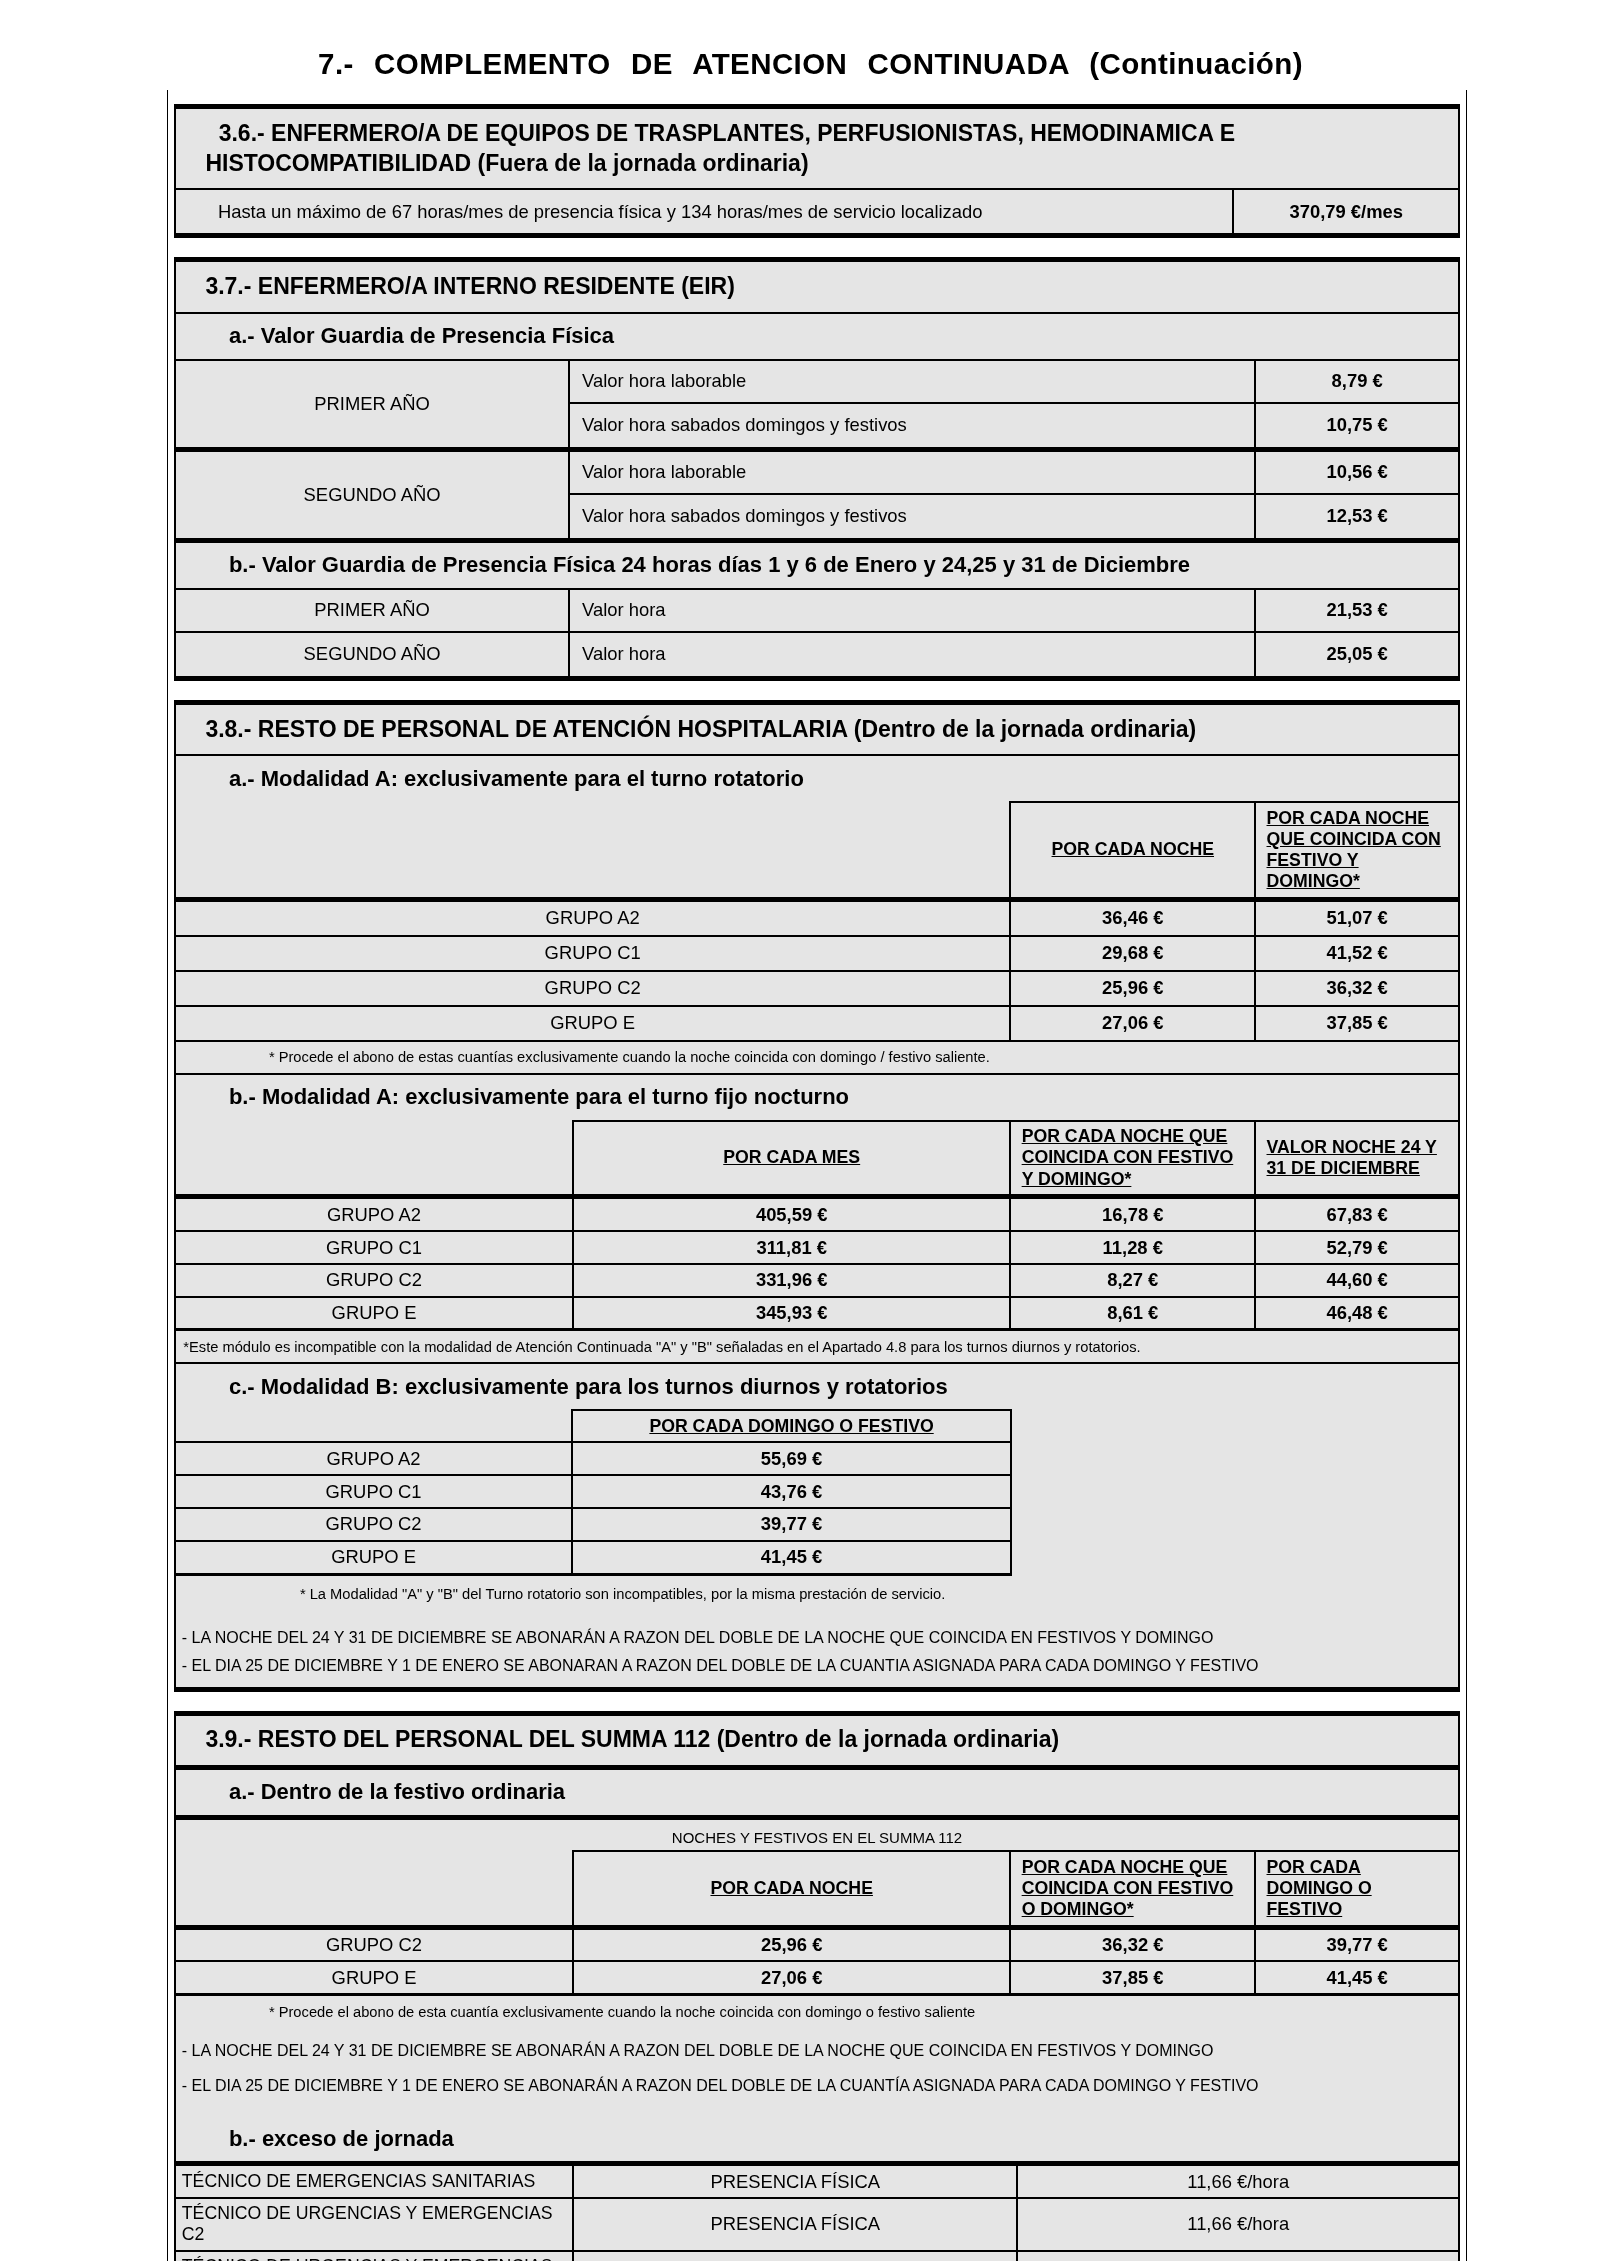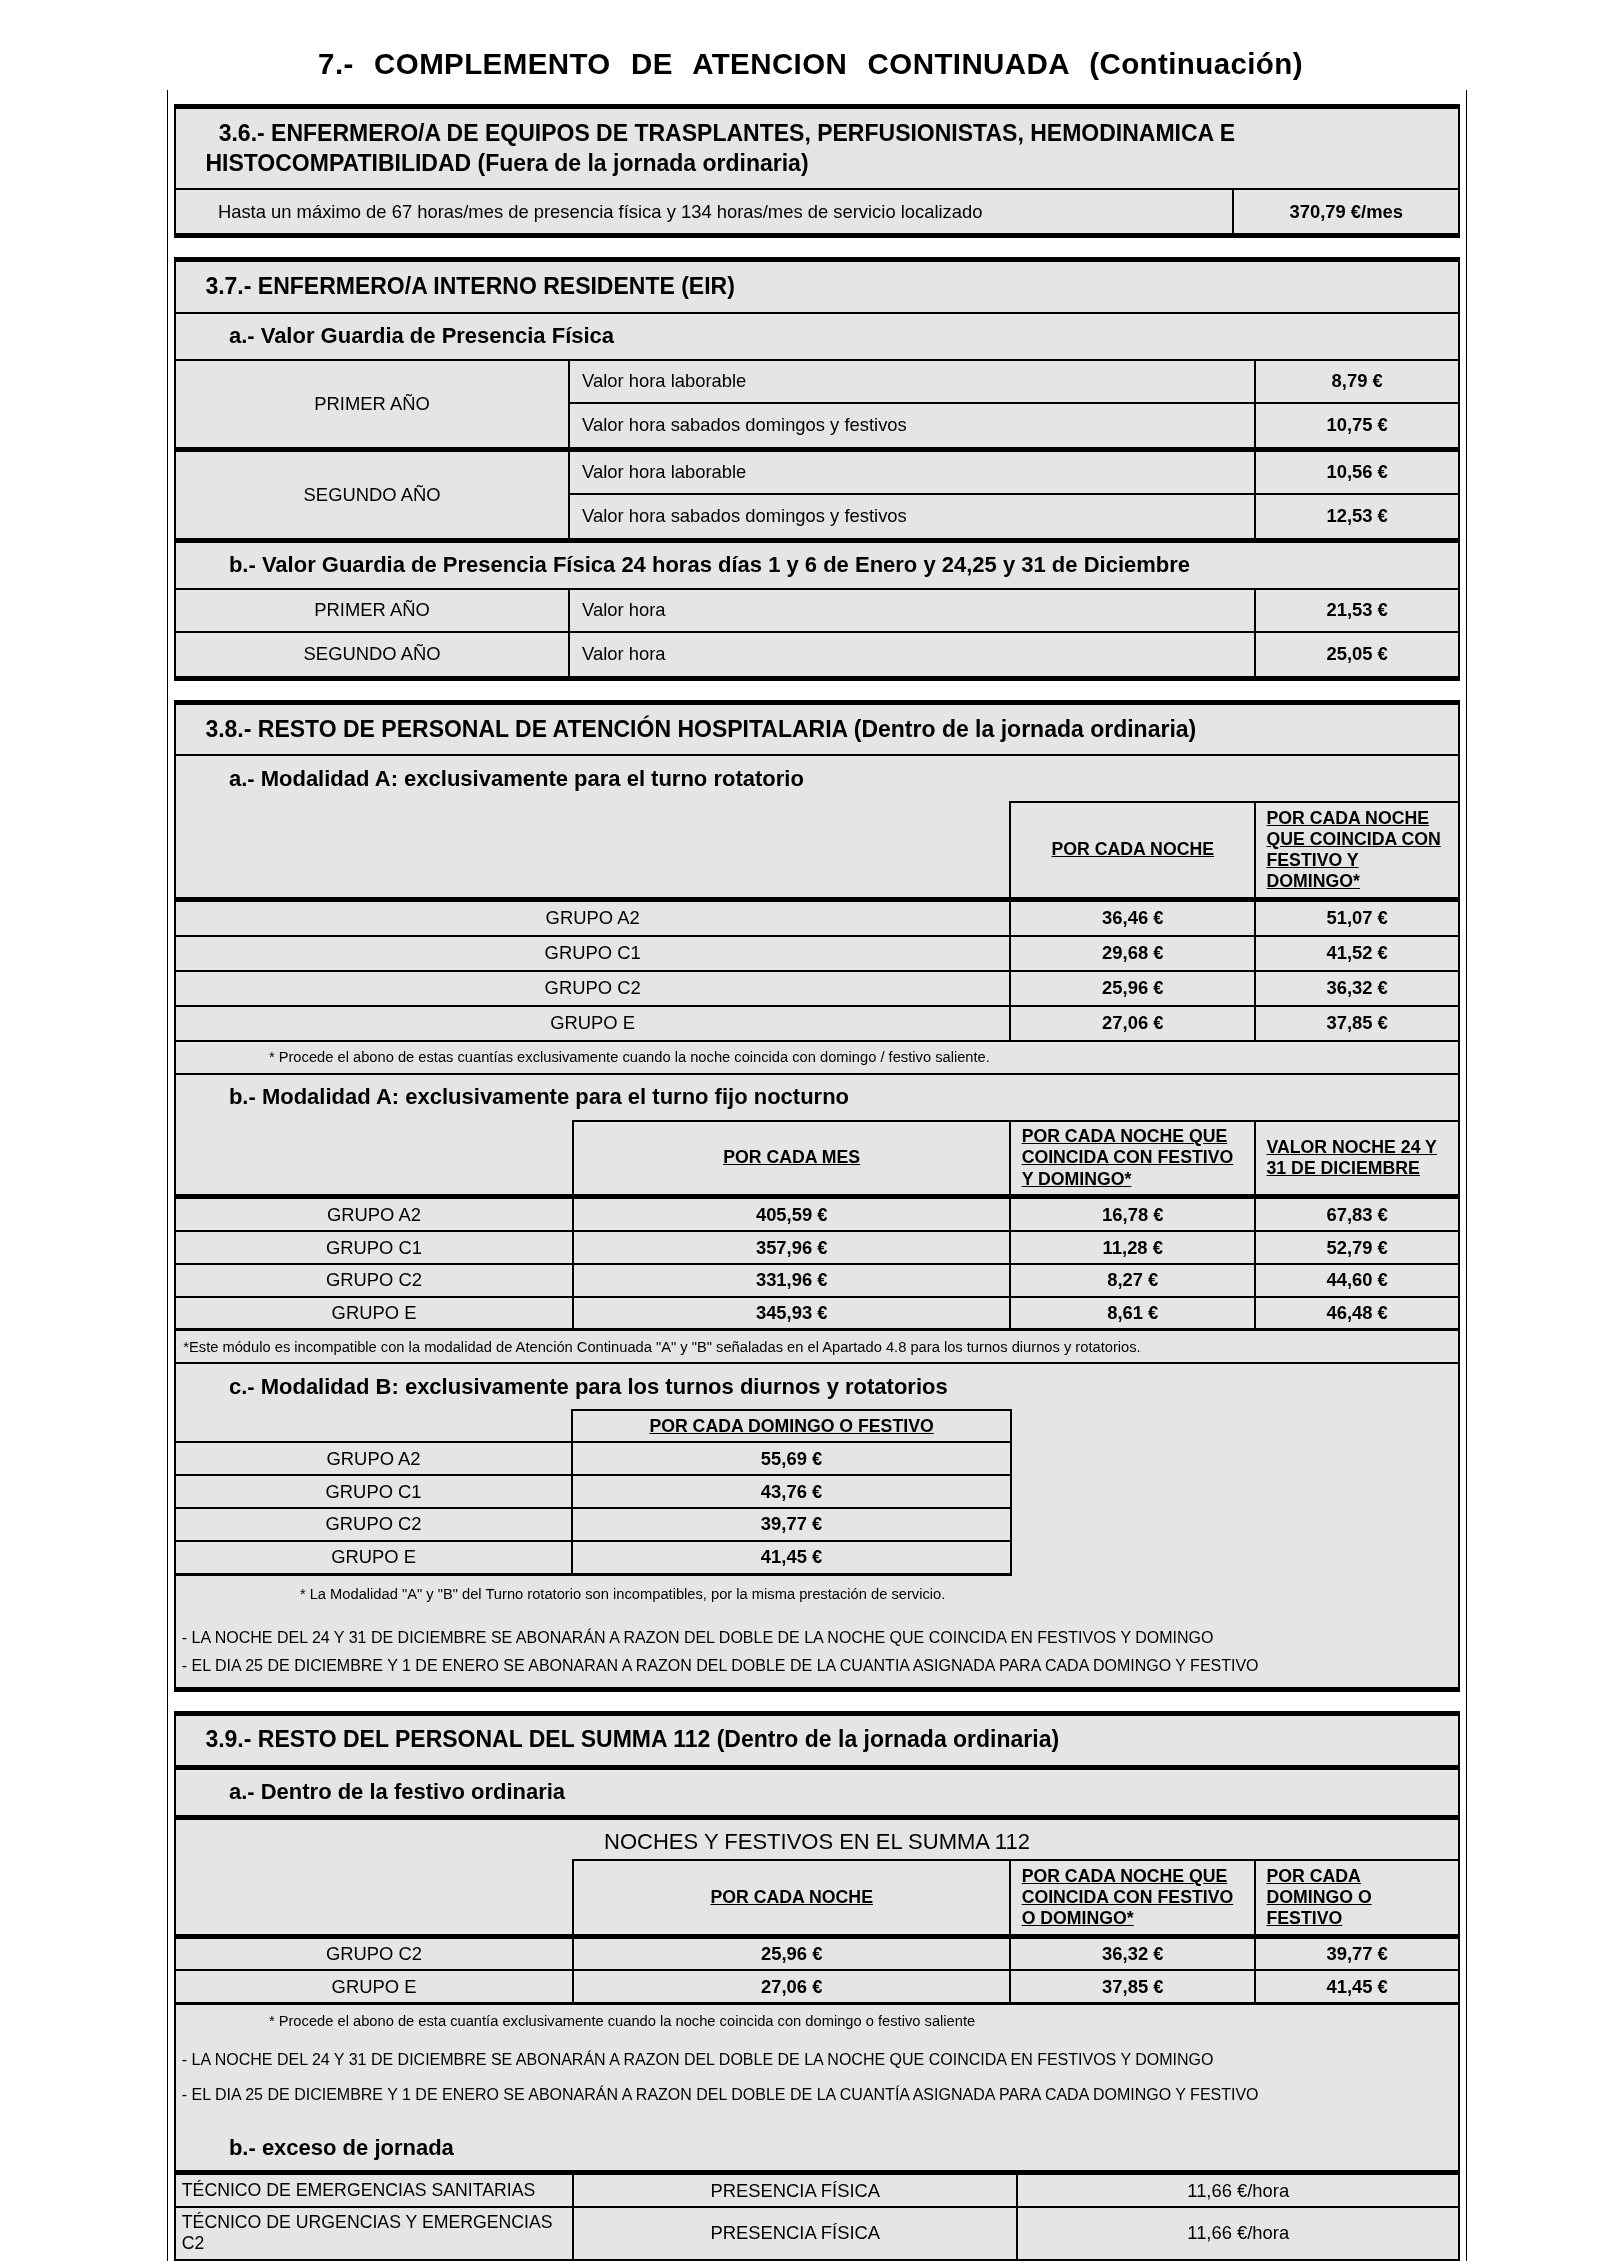--- a/index.html
+++ b/index.html
@@ -75,21 +75,21 @@
   .span2 { grid-row: 1 / span 2; }
 
   .ctable { width: 65.2%; border-right: 2.2px solid #000; border-bottom: 3.7px solid #000; }
 
   .footnote { display: block; font-size: 14.7px; padding: 7.4px 8.8px 7.4px 93px; }
   .footnote.fc { padding-left: 124px; padding-top: 10.3px; padding-bottom: 10.3px; }
   .note { display: block; font-size: 16px; padding: 2.2px 7.4px 2.2px 5.9px; line-height: 1.45; }
   .notes-38 { padding: 11.8px 0 7.4px 0; }
   .notes-39 { padding: 10.3px 0 13.3px 0; }
   .notes-39 .note { padding-top: 5.9px; padding-bottom: 5.9px; }
-  .caption { display: block; font-size: 22px; text-align: center; padding: 8.8px 0 4.4px 0; }
+  .caption { display: block; font-size: 15px; text-align: center; padding: 8.8px 0 4.4px 0; }
 </style>
 </head>
 <body>
 
 <div class="title">7.- COMPLEMENTO DE ATENCION CONTINUADA (Continuación)</div>
 
 <div class="frame">
 
   <section class="sec">
     <div class="row bb2">
@@ -186,21 +186,21 @@
       <div class="cell box boxh">VALOR NOCHE 24 Y 31 DE DICIEMBRE</div>
     </div>
     <div class="row g4 r42 bb2">
       <div class="cell grp">GRUPO A2</div>
       <div class="cell val cl">405,59 €</div>
       <div class="cell val cl">16,78 €</div>
       <div class="cell val cl">67,83 €</div>
     </div>
     <div class="row g4 r42 bb2">
       <div class="cell grp">GRUPO C1</div>
-      <div class="cell val cl">357,96 €</div>
+      <div class="cell val cl">311,81 €</div>
       <div class="cell val cl">11,28 €</div>
       <div class="cell val cl">52,79 €</div>
     </div>
     <div class="row g4 r42 bb2">
       <div class="cell grp">GRUPO C2</div>
       <div class="cell val cl">331,96 €</div>
       <div class="cell val cl">8,27 €</div>
       <div class="cell val cl">44,60 €</div>
     </div>
     <div class="row g4 r42 bb5">

